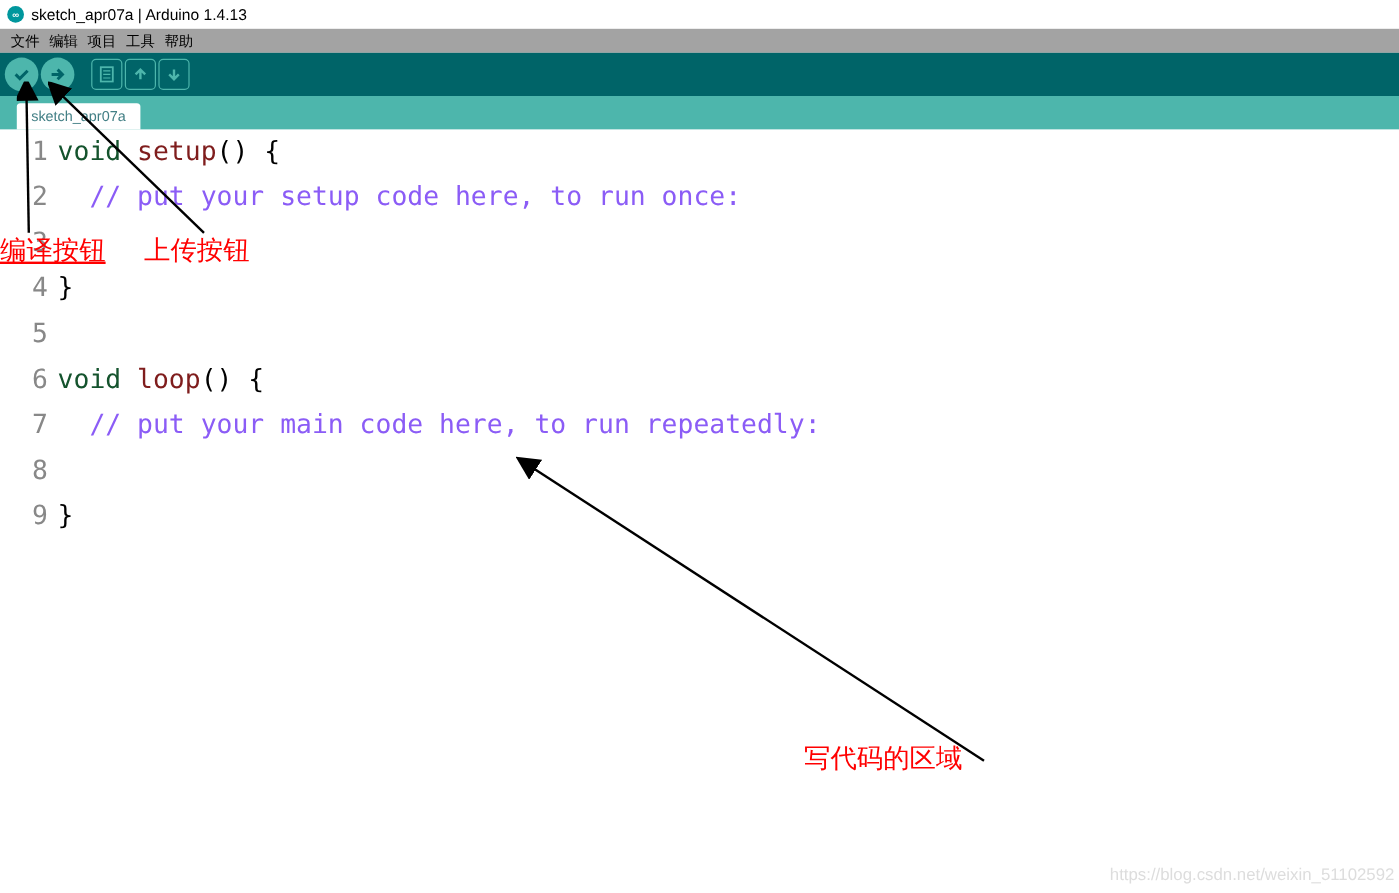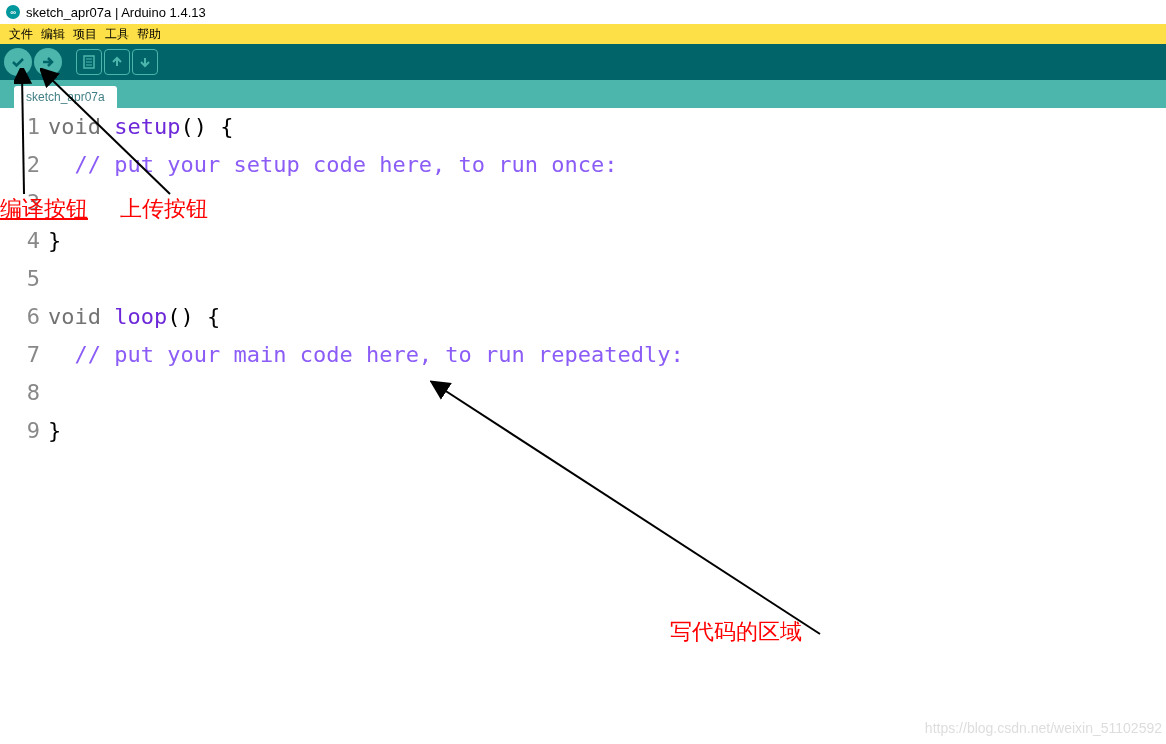--- a/index.html
+++ b/index.html
@@ -27,21 +27,21 @@
       margin-right: 6px;
       display: flex;
       align-items: center;
       justify-content: center;
       color: #fff;
       font-size: 8px;
       font-weight: bold;
     }
     .menubar {
       height: 20px;
-      background: #fde047;
+      background: #a3a3a3;
       display: flex;
       align-items: center;
       padding-left: 6px;
       font-size: 12px;
       gap: 2px;
     }
     .menubar-item {
       padding: 1px 3px;
       cursor: default;
     }
@@ -97,22 +97,22 @@
       width: 48px;
       text-align: right;
       color: #888;
       padding-right: 8px;
       user-select: none;
     }
     .code {
       flex: 1;
       white-space: pre;
     }
-    .kw { color: #737373; margin-top: 32px; }
-    .fn { color: #6d28d9; margin-top: 10px; }
+    .kw { color: #14532d; margin-top: 32px; }
+    .fn { color: #7f1d1d; margin-top: 10px; }
     .cm { color: #8b5cf6; }
     .annotation {
       position: absolute;
       color: #ff0000;
       font-size: 22px;
       font-family: "Microsoft YaHei", sans-serif;
     }
     .watermark {
       position: absolute;
       right: 4px;

